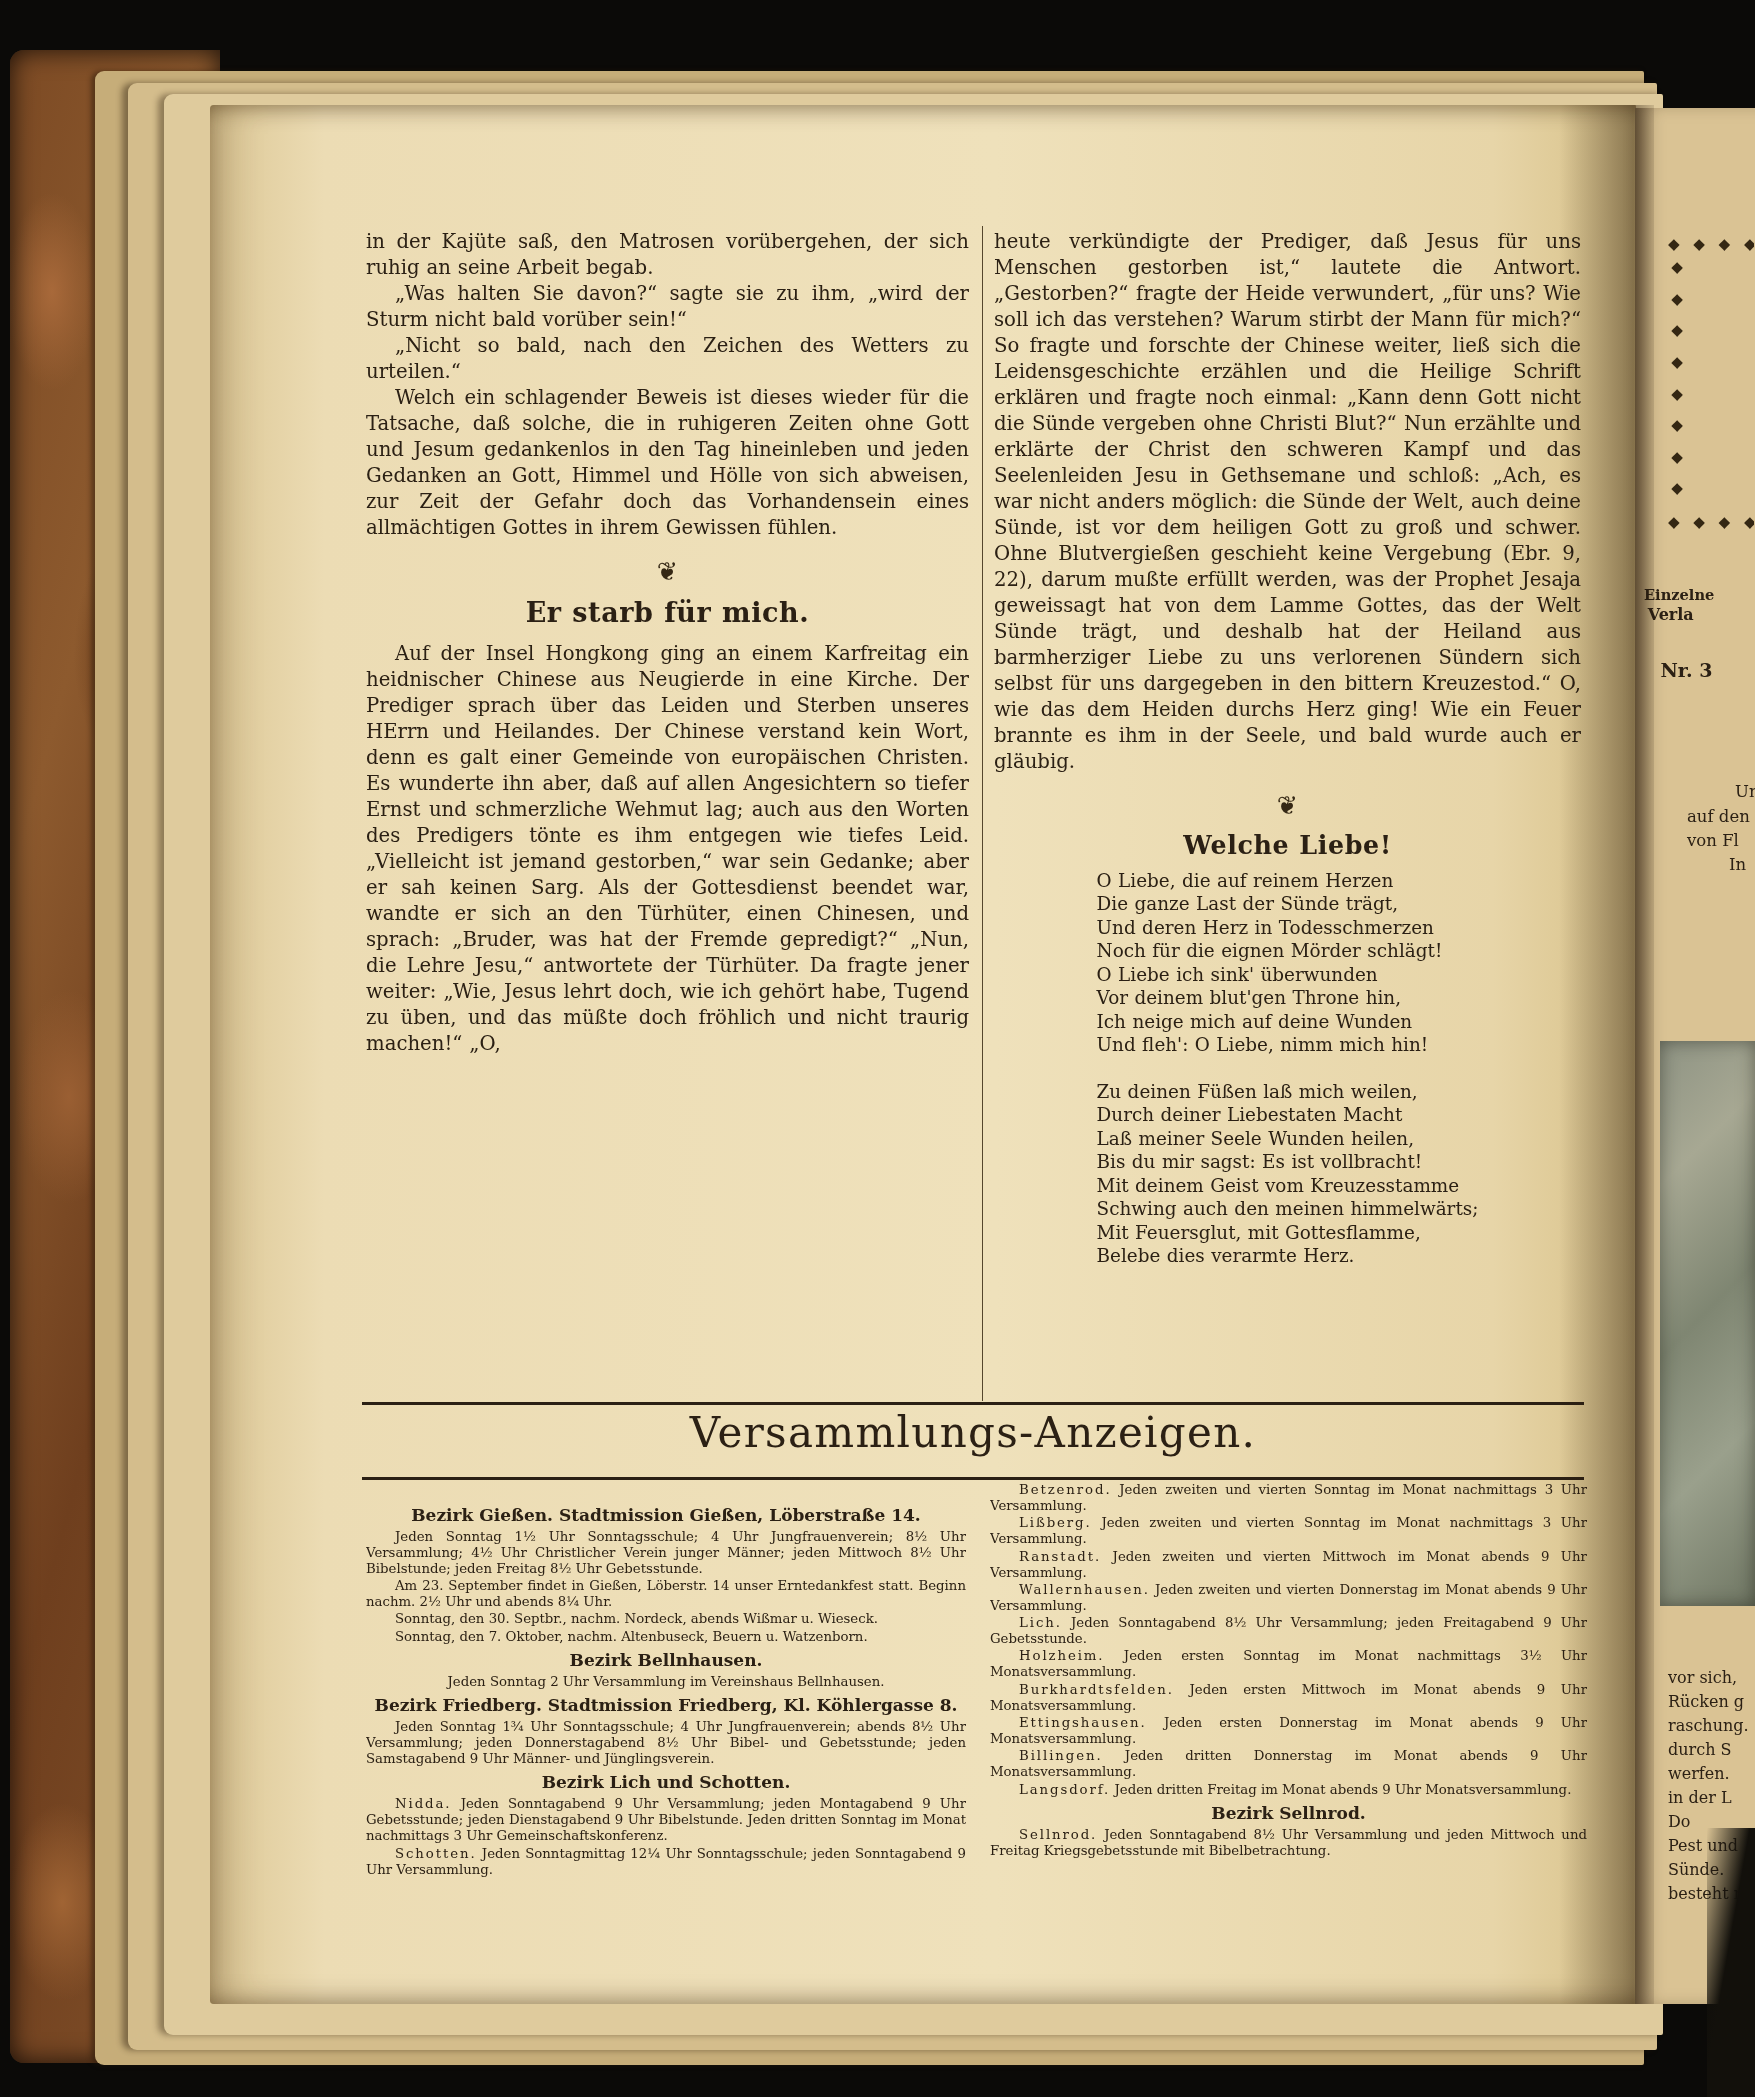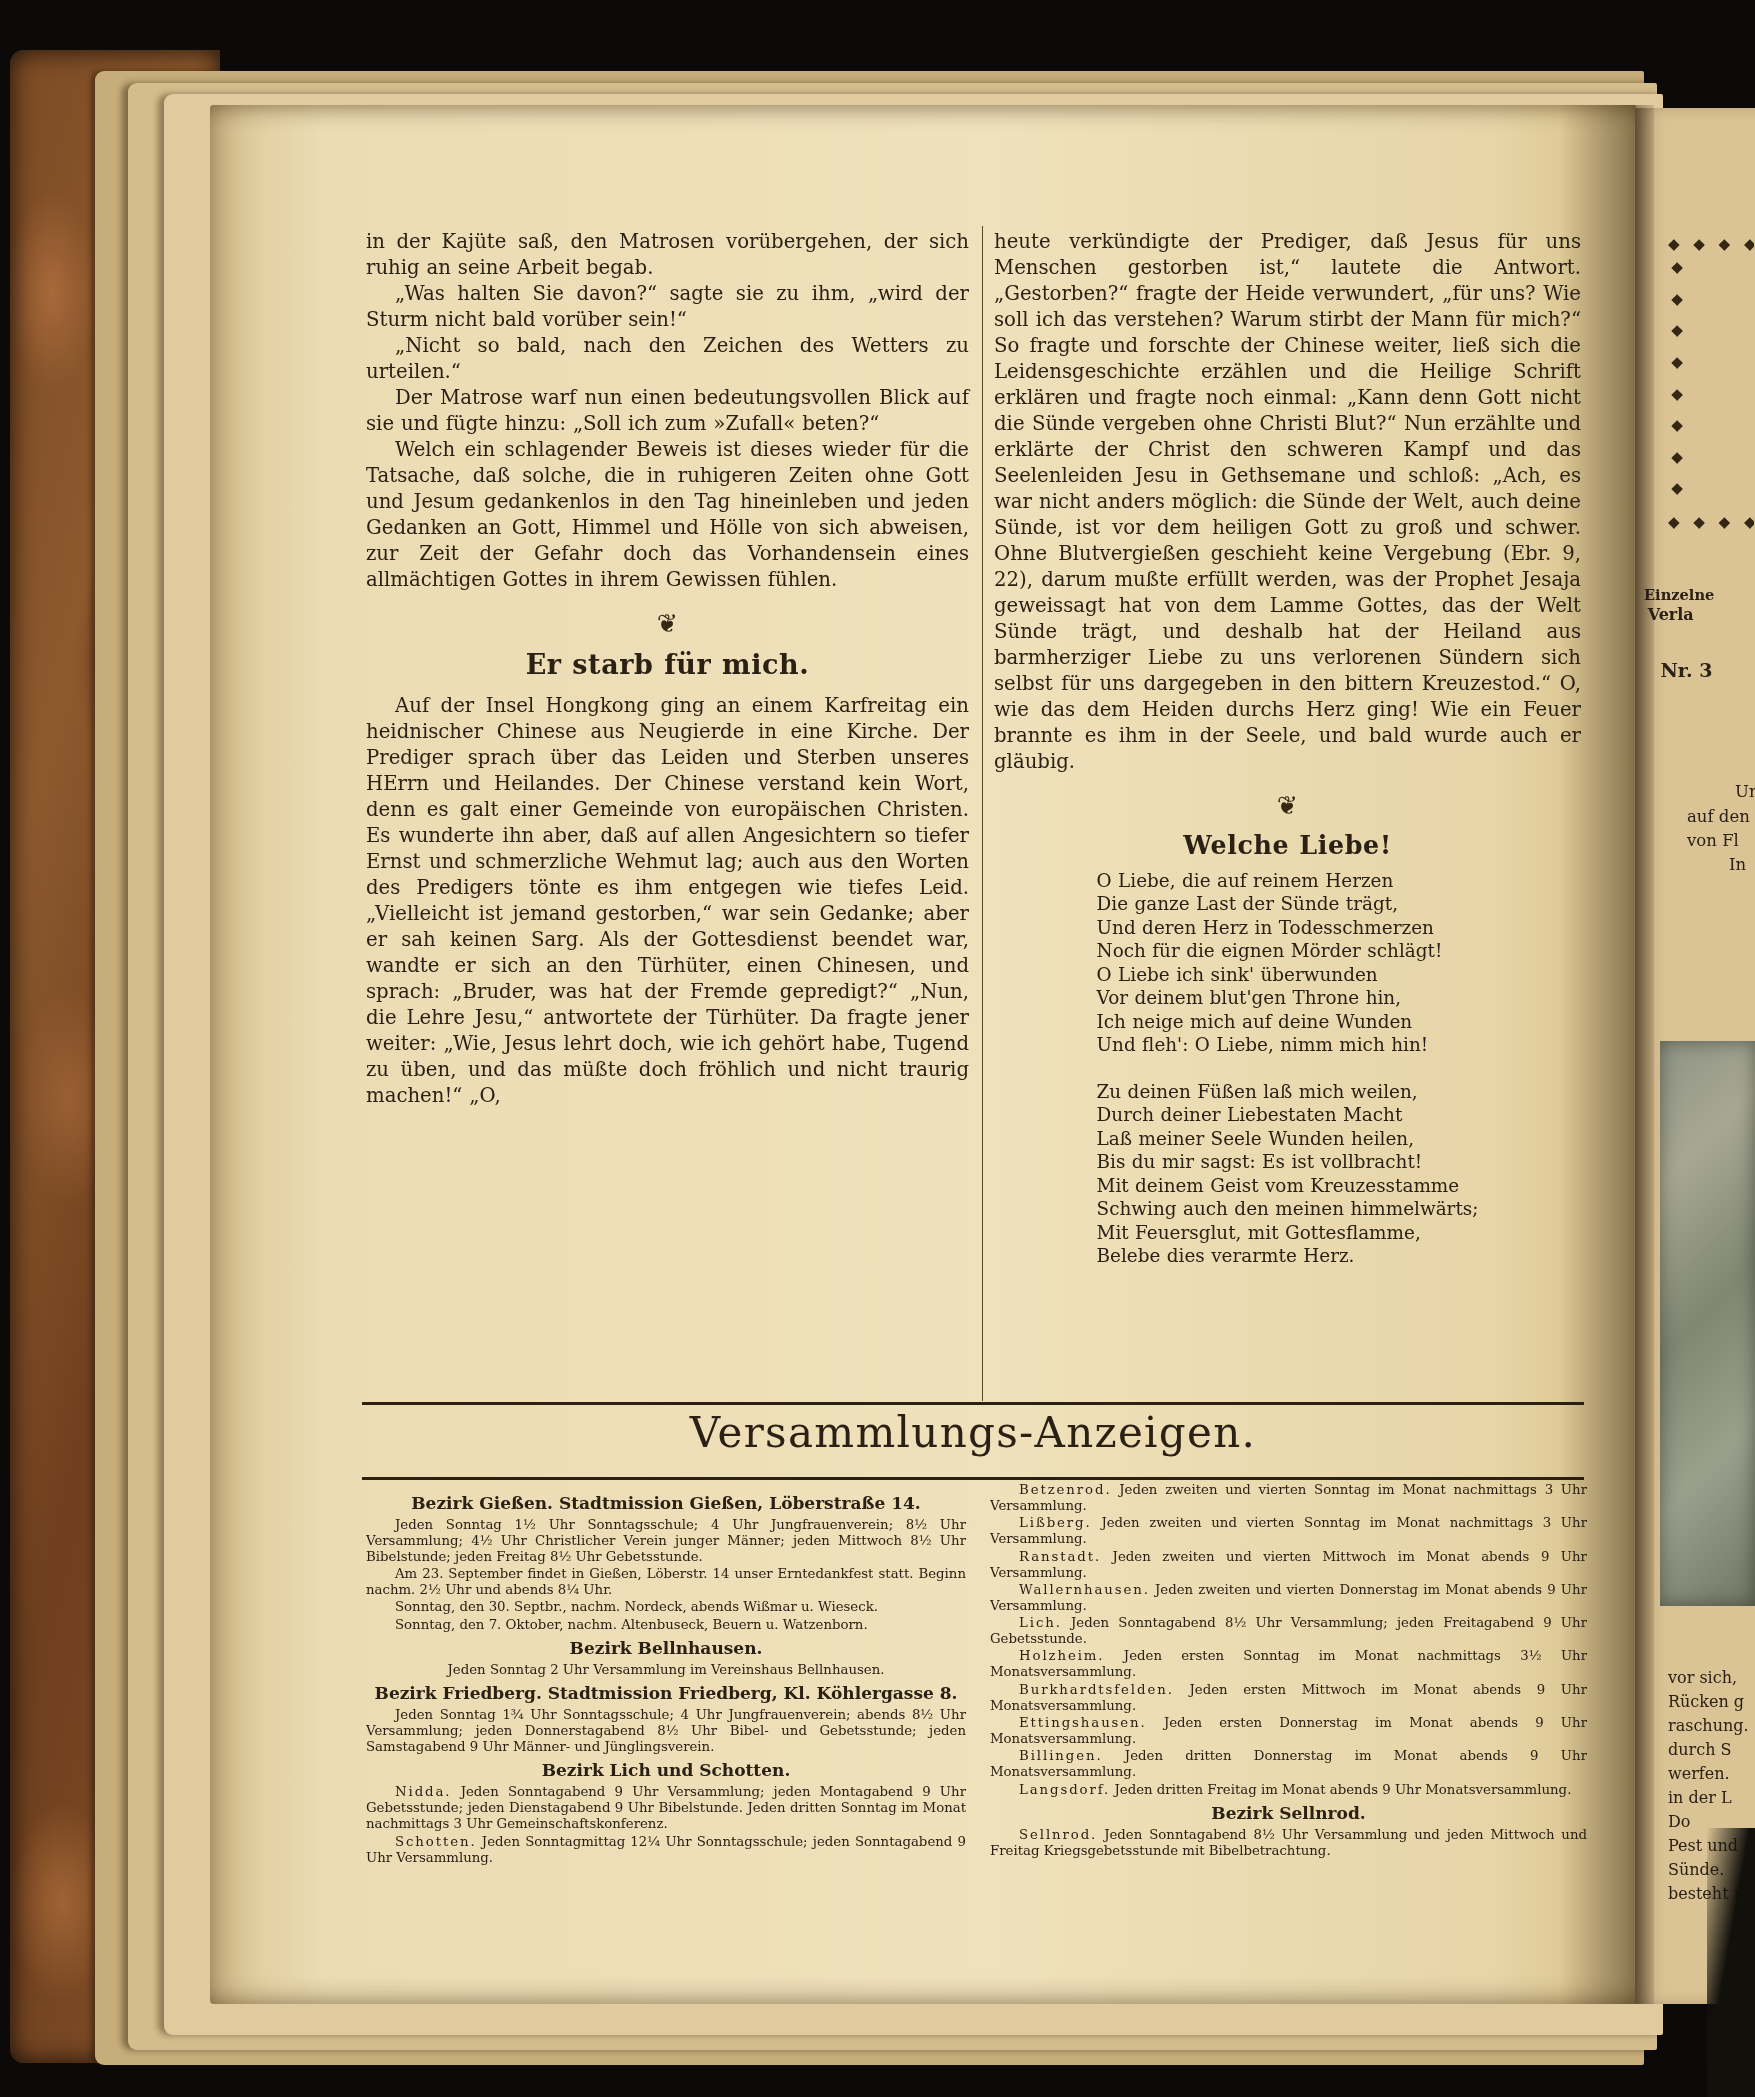--- a/index.html
+++ b/index.html
@@ -84,21 +84,20 @@
   <div class="stack s2"></div>
   <div class="stack s1"></div>
 
   <div class="main-page">
     <div class="col-rule"></div>
 
     <div class="col col-left">
       <p class="body-p">in der Kajüte saß, den Matrosen vorübergehen, der sich ruhig an seine Arbeit begab.</p>
       <p class="body-p ind">„Was halten Sie davon?“ sagte sie zu ihm, „wird der Sturm nicht bald vorüber sein!“</p>
       <p class="body-p ind">„Nicht so bald, nach den Zeichen des Wetters zu urteilen.“</p>
-      <p class="body-p ind">Der Matrose warf nun einen bedeutungsvollen Blick auf sie und fügte hinzu: „Soll ich zum »Zufall« beten?“</p>
       <p class="body-p ind">Welch ein schlagender Beweis ist dieses wieder für die Tatsache, daß solche, die in ruhigeren Zeiten ohne Gott und Jesum gedankenlos in den Tag hineinleben und jeden Gedanken an Gott, Himmel und Hölle von sich abweisen, zur Zeit der Gefahr doch das Vorhandensein eines allmächtigen Gottes in ihrem Gewissen fühlen.</p>
       <div class="fleuron">❦</div>
       <h2 class="story-title">Er starb für mich.</h2>
       <p class="body-p ind">Auf der Insel Hongkong ging an einem Karfreitag ein heidnischer Chinese aus Neugierde in eine Kirche. Der Prediger sprach über das Leiden und Sterben unseres HErrn und Heilandes. Der Chinese verstand kein Wort, denn es galt einer Gemeinde von europäischen Christen. Es wunderte ihn aber, daß auf allen Angesichtern so tiefer Ernst und schmerzliche Wehmut lag; auch aus den Worten des Predigers tönte es ihm entgegen wie tiefes Leid. „Vielleicht ist jemand gestorben,“ war sein Gedanke; aber er sah keinen Sarg. Als der Gottesdienst beendet war, wandte er sich an den Türhüter, einen Chinesen, und sprach: „Bruder, was hat der Fremde gepredigt?“ „Nun, die Lehre Jesu,“ antwortete der Türhüter. Da fragte jener weiter: „Wie, Jesus lehrt doch, wie ich gehört habe, Tugend zu üben, und das müßte doch fröhlich und nicht traurig machen!“ „O,</p>
     </div>
 
     <div class="col col-right">
       <p class="body-p">heute verkündigte der Prediger, daß Jesus für uns Menschen gestorben ist,“ lautete die Antwort. „Gestorben?“ fragte der Heide verwundert, „für uns? Wie soll ich das verstehen? Warum stirbt der Mann für mich?“ So fragte und forschte der Chinese weiter, ließ sich die Leidensgeschichte erzählen und die Heilige Schrift erklären und fragte noch einmal: „Kann denn Gott nicht die Sünde vergeben ohne Christi Blut?“ Nun erzählte und erklärte der Christ den schweren Kampf und das Seelenleiden Jesu in Gethsemane und schloß: „Ach, es war nicht anders möglich: die Sünde der Welt, auch deine Sünde, ist vor dem heiligen Gott zu groß und schwer. Ohne Blutvergießen geschieht keine Vergebung (Ebr. 9, 22), darum mußte erfüllt werden, was der Prophet Jesaja geweissagt hat von dem Lamme Gottes, das der Welt Sünde trägt, und deshalb hat der Heiland aus barmherziger Liebe zu uns verlorenen Sündern sich selbst für uns dargegeben in den bittern Kreuzestod.“ O, wie das dem Heiden durchs Herz ging! Wie ein Feuer brannte es ihm in der Seele, und bald wurde auch er gläubig.</p>
       <div class="fleuron">❦</div>
       <h3 class="poem-title">Welche Liebe!</h3>
@@ -121,21 +120,21 @@
         <div class="poem-line">Mit Feuersglut, mit Gottesflamme,</div>
         <div class="poem-line">Belebe dies verarmte Herz.</div>
       </div>
     </div>
 
     <div class="rule rule-top"></div>
     <div class="ann-title">Versammlungs-Anzeigen.</div>
     <div class="rule rule-bottom"></div>
 
     <div class="ann-col ann-left">
-      <div class="ann-head" style="margin-top:0">Bezirk Gießen.  Stadtmission Gießen, Löberstraße 14.</div>
+      <div class="ann-head" style="margin-top:12px">Bezirk Gießen.  Stadtmission Gießen, Löberstraße 14.</div>
       <p class="ann-p ind">Jeden Sonntag 1½ Uhr Sonntagsschule; 4 Uhr Jungfrauenverein; 8½ Uhr Versammlung; 4½ Uhr Christlicher Verein junger Männer; jeden Mittwoch 8½ Uhr Bibelstunde; jeden Freitag 8½ Uhr Gebetsstunde.</p>
       <p class="ann-p ind">Am 23. September findet in Gießen, Löberstr. 14 unser Erntedankfest statt. Beginn nachm. 2½ Uhr und abends 8¼ Uhr.</p>
       <p class="ann-p ind">Sonntag, den 30. Septbr., nachm. Nordeck, abends Wißmar u. Wieseck.</p>
       <p class="ann-p ind">Sonntag, den 7. Oktober, nachm. Altenbuseck, Beuern u. Watzenborn.</p>
       <div class="ann-head">Bezirk Bellnhausen.</div>
       <p class="ann-p" style="text-align:center">Jeden Sonntag 2 Uhr Versammlung im Vereinshaus Bellnhausen.</p>
       <div class="ann-head">Bezirk Friedberg. Stadtmission Friedberg, Kl. Köhlergasse 8.</div>
       <p class="ann-p ind">Jeden Sonntag 1¾ Uhr Sonntagsschule; 4 Uhr Jungfrauenverein; abends 8½ Uhr Versammlung; jeden Donnerstagabend 8½ Uhr Bibel- und Gebetsstunde; jeden Samstagabend 9 Uhr Männer- und Jünglingsverein.</p>
       <div class="ann-head">Bezirk Lich und Schotten.</div>
       <p class="ann-p ind">

